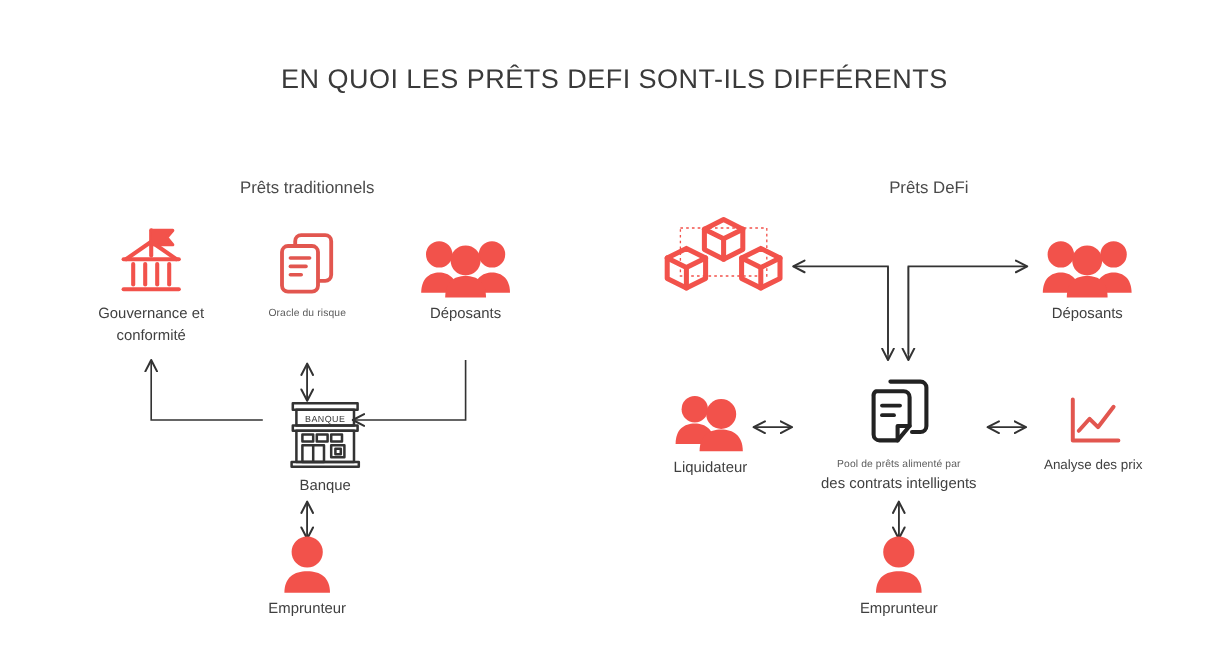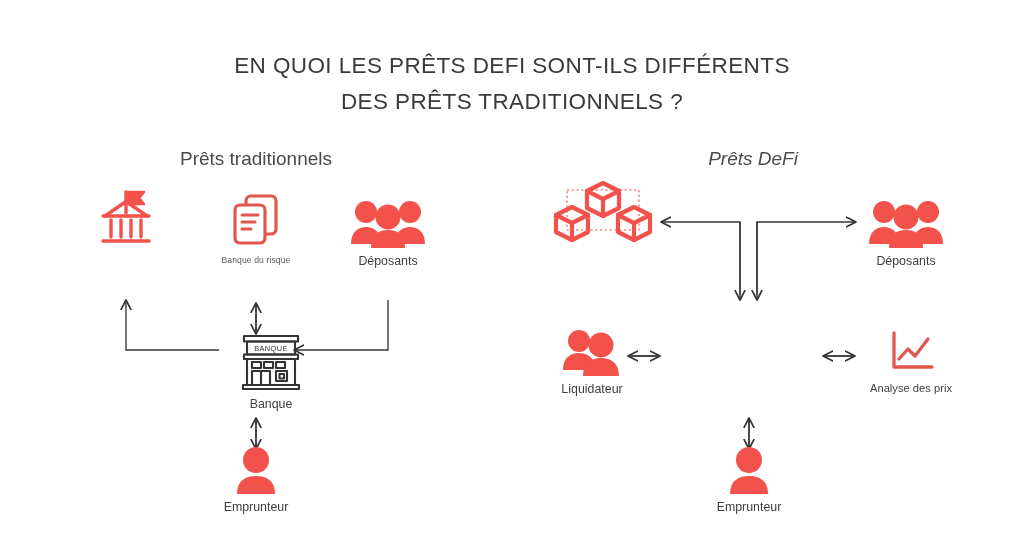--- a/index.html
+++ b/index.html
@@ -19,21 +19,21 @@
     font-size:22.5px;
     letter-spacing:.4px;
     color:#3a3a3a;
     line-height:36px;
     font-weight:400;
   }
   .title div{white-space:nowrap;}
 
   .section-head{
     position:absolute;
-    font-size:19px;
+    font-size:14px;
     color:#4a4a4a;
     text-align:center;
     white-space:nowrap;
     transform:translateX(-50%);
   }
 
   .node{position:absolute;transform:translateX(-50%);text-align:center;}
   .node .ico{display:flex;align-items:center;justify-content:center;}
   .cap{margin-top:4px;line-height:17px;white-space:nowrap;}
   .cap .sm{font-size:8.6px;color:#5b5b5b;display:block;letter-spacing:.1px;}
@@ -43,25 +43,24 @@
   svg{display:block;overflow:visible;}
   #arrows{position:absolute;left:0;top:0;width:1024px;height:550px;pointer-events:none;}
 </style>
 </head>
 <body>
 
 <div id="stage">
 
   <div class="title">
     <div>EN QUOI LES PRÊTS DEFI SONT-ILS DIFFÉRENTS</div>
-    <div>DES PRÊTS TRADITIONNELS ?</div>
   </div>
 
   <div class="section-head" style="left:256px;top:148px;">Prêts traditionnels</div>
-  <div class="section-head" style="left:753px;top:148px;font-style:italic;">Prêts DeFi</div>
+  <div class="section-head" style="left:774px;top:148px;">Prêts DeFi</div>
 
   <svg id="arrows" viewBox="0 0 1024 550" width="1024" height="550">
     <defs>
       <marker id="ah" markerWidth="9" markerHeight="9" refX="7.6" refY="4.5" orient="auto">
         <path d="M0.6,0.9 L7.6,4.5 L0.6,8.1" fill="none" stroke="#333333" stroke-width="1.25" stroke-linecap="round" stroke-linejoin="round"></path>
       </marker>
       <marker id="ah2" markerWidth="9" markerHeight="9" refX="7.6" refY="4.5" orient="auto">
         <path d="M0.6,0.9 L7.6,4.5 L0.6,8.1" fill="none" stroke="#333333" stroke-width="1.25" stroke-linecap="round" stroke-linejoin="round"></path>
       </marker>
     </defs>
@@ -105,36 +104,40 @@
           <path d="M8,30 L29,15.5 L50,30"></path>
           <path d="M6,30 L52,30"></path>
           <path d="M14,34 L14,51"></path>
           <path d="M24,34 L24,51"></path>
           <path d="M34,34 L34,51"></path>
           <path d="M44,34 L44,51"></path>
           <path d="M6,55 L52,55"></path>
         </g>
       </svg>
     </div>
+    <div class="cap">
+      <span class="one">Gouvernance et</span>
+      <span class="one">conformité</span>
+    </div>
   </div>
 
   <div class="node" style="left:256px;top:190px;width:160px;">
     <div class="ico">
       <svg width="54" height="58" viewBox="0 0 54 58">
         <g stroke="#E2564F" fill="none" stroke-width="3.2" stroke-linejoin="round" stroke-linecap="round">
           <rect x="17" y="6" width="30" height="38" rx="5"></rect>
           <rect x="6" y="15" width="30" height="38" rx="5" fill="#ffffff"></rect>
           <path d="M13,25 L29,25" stroke-width="3"></path>
           <path d="M13,32 L26,32" stroke-width="3"></path>
           <path d="M13,39 L22,39" stroke-width="3"></path>
         </g>
       </svg>
     </div>
     <div class="cap">
-      <span class="sm">Banque du risque</span>
+      <span class="sm">Oracle du risque</span>
     </div>
   </div>
 
   <div class="node" style="left:388px;top:196px;width:150px;">
     <div class="ico">
       <svg width="74" height="52" viewBox="0 0 74 52">
         <g fill="#F2524B">
           <circle cx="15" cy="16" r="11"></circle>
           <path d="M0,48 C0,36 7,31 15,31 C23,31 30,36 30,48 Z"></path>
           <circle cx="59" cy="16" r="11"></circle>
@@ -241,20 +244,37 @@
           <circle cx="40" cy="17" r="12.5"></circle>
           <path d="M22,48 C22,35 30,30 40,30 C50,30 58,35 58,48 Z"></path>
         </g>
       </svg>
     </div>
     <div class="cap">
       <span class="one">Liquidateur</span>
     </div>
   </div>
 
+  <div class="node" style="left:749px;top:312px;width:200px;">
+    <div class="ico">
+      <svg width="58" height="62" viewBox="0 0 58 62">
+        <g stroke="#222222" fill="none" stroke-width="3.4" stroke-linejoin="round" stroke-linecap="round">
+          <path d="M22,6 L47,6 A5,5 0 0 1 52,11 L52,43 A5,5 0 0 1 47,48 L40,48"></path>
+          <path d="M10,14 L33,14 A5,5 0 0 1 38,19 L38,43 L28,55 L13,55 A5,5 0 0 1 8,50 L8,19 A5,5 0 0 1 10,14 Z" fill="#ffffff"></path>
+          <path d="M38,43 L28,43 L28,55"></path>
+          <path d="M15,26 L30,26" stroke-width="3.2"></path>
+          <path d="M15,34 L25,34" stroke-width="3.2"></path>
+        </g>
+      </svg>
+    </div>
+    <div class="cap">
+      <span class="sm">Pool de prêts alimenté par</span>
+      <span class="lg">des contrats intelligents</span>
+    </div>
+  </div>
 
   <div class="node" style="left:911px;top:329px;width:150px;">
     <div class="ico">
       <svg width="50" height="46" viewBox="0 0 50 46">
         <g stroke="#E2564F" fill="none" stroke-width="3.3" stroke-linecap="round" stroke-linejoin="round">
           <path d="M8,4 L8,38 L46,38"></path>
           <path d="M13,30 L22,20 L29,27 L42,10"></path>
         </g>
       </svg>
     </div>

